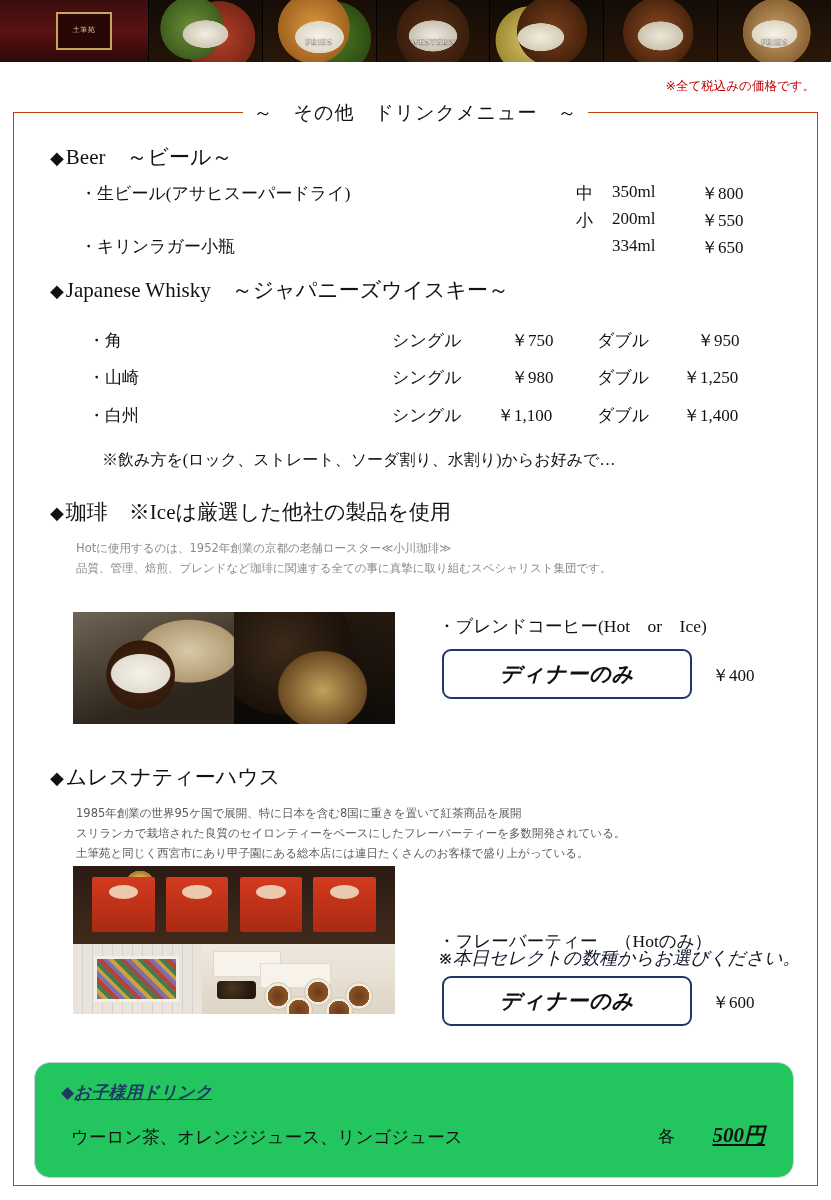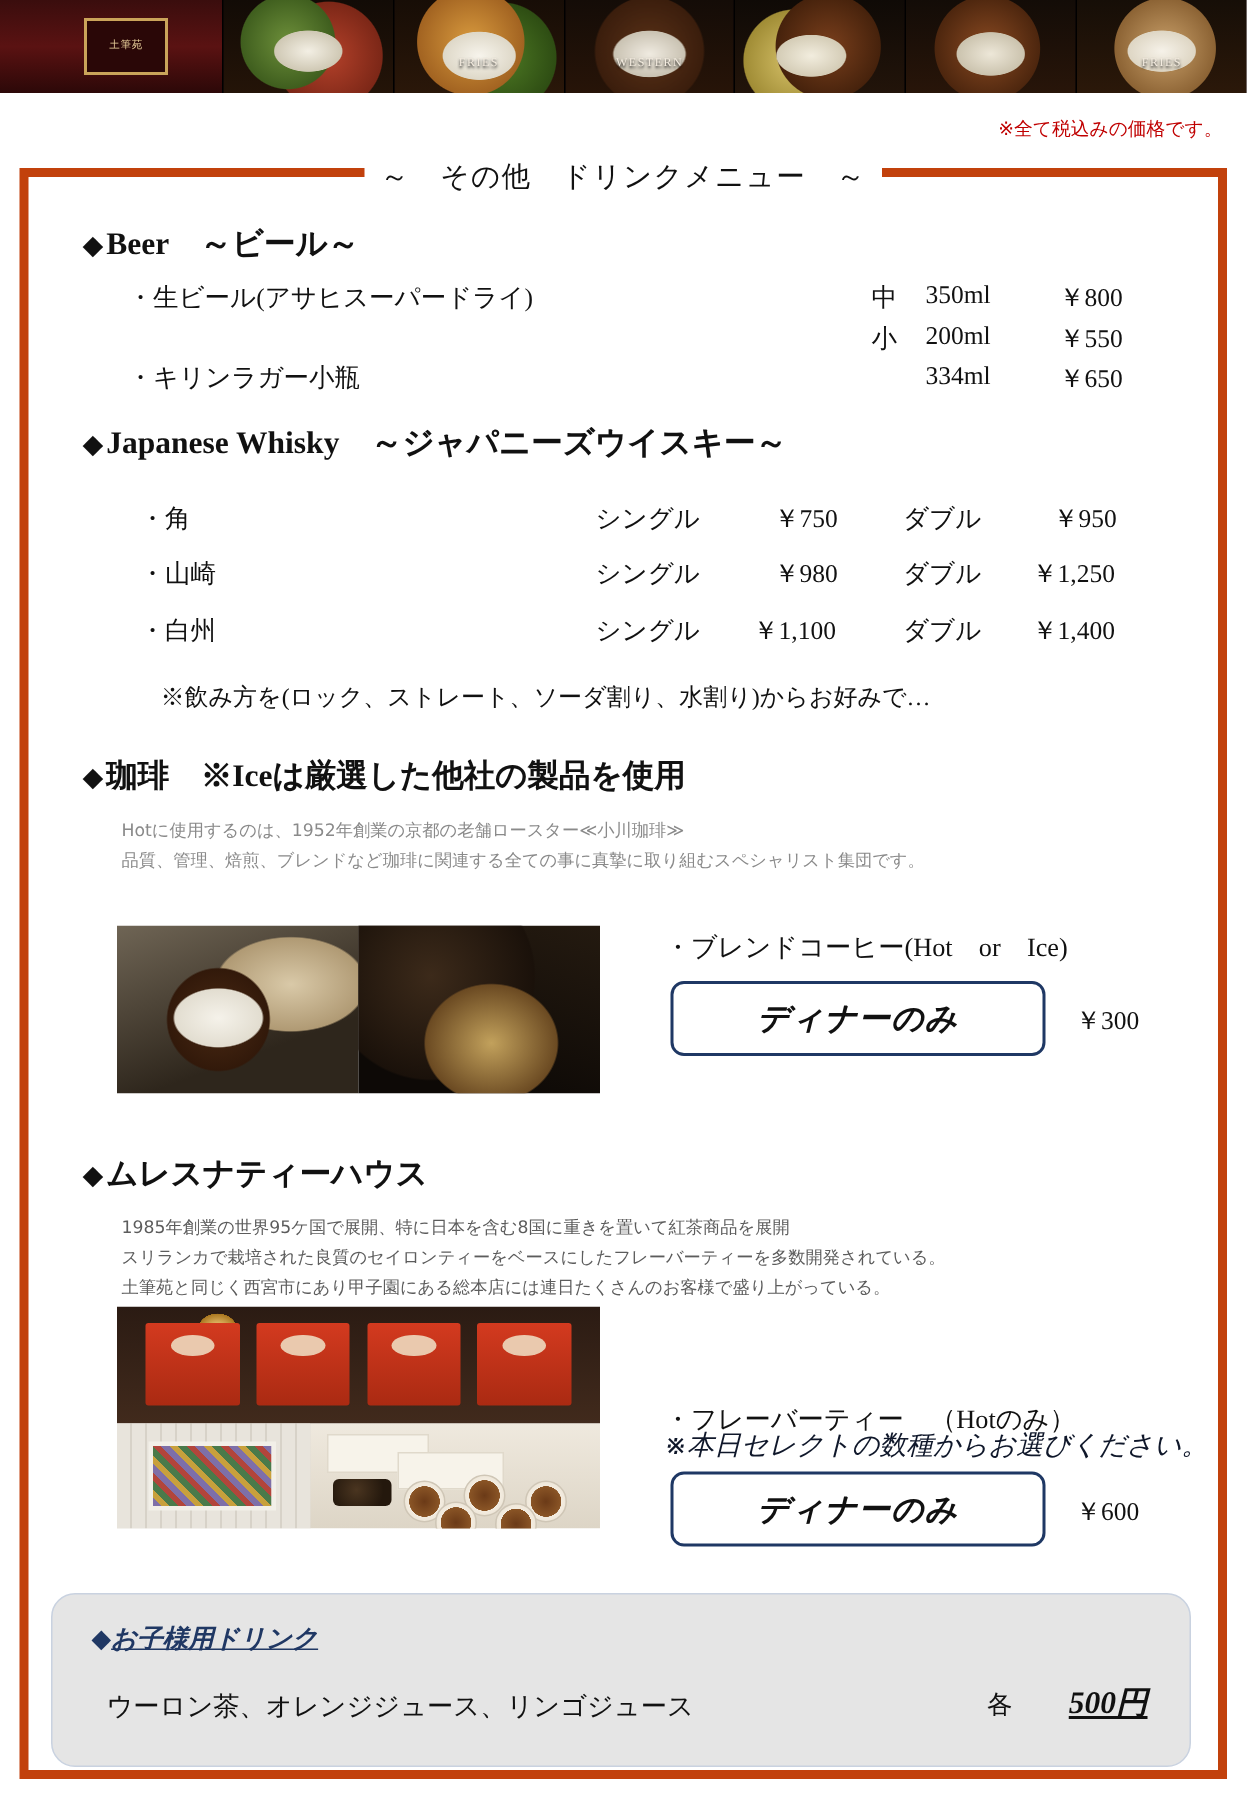--- a/index.html
+++ b/index.html
@@ -106,21 +106,21 @@
     font-family: "DejaVu Sans", "Liberation Sans", sans-serif;
   }
 
   
   .menu-box {
     position: absolute;
     left: 13px;
     top: 112px;
     width: 805px;
     height: 1074px;
-    border: 6px solid #c2410c;
+    border: 1px solid #c2410c;
     box-sizing: border-box;
   }
   .box-title {
     position: absolute;
     left: 0; right: 0;
     top: -13px;
     text-align: center;
     font-size: 19px;
     letter-spacing: 1px;
   }
@@ -132,21 +132,21 @@
   .content {
     position: absolute;
     left: 0; top: 0;
     width: 805px;
   }
 
   
   .sec-head {
     position: absolute;
     font-size: 21px;
-    font-weight: bold;
+    font-weight: normal;
     white-space: nowrap;
   }
   .sec-head .dia { font-size: 18px; margin-right: 2px; }
 
   .item {
     position: absolute;
     font-size: 17px;
     white-space: nowrap;
   }
   .price {
@@ -281,21 +281,21 @@
     border: 1px solid #e0d9cb;
   }
 
   
   .kids-panel {
     position: absolute;
     left: 34px;
     top: 1062px;
     width: 760px;
     height: 116px;
-    background: #e5e5e5;
+    background: #22c55e;
     border: 1px solid #c9d2e0;
     border-radius: 16px;
     box-sizing: border-box;
   }
   .kids-head {
     position: absolute;
     left: 26px;
     top: 18px;
     font-size: 17px;
     font-style: italic;
@@ -406,21 +406,21 @@
     <div class="tiny" style="left:62px; top:428px;">Hotに使用するのは、1952年創業の京都の老舗ロースター≪小川珈琲≫</div>
     <div class="tiny" style="left:62px; top:448px;">品質、管理、焙煎、ブレンドなど珈琲に関連する全ての事に真摯に取り組むスペシャリスト集団です。</div>
 
     <div class="photo" style="left:59px; top:499px; width:322px; height:112px;">
       <div class="photo-half coffee-l"></div>
       <div class="photo-half coffee-r"></div>
     </div>
 
     <div class="item" style="left:424px; top:501px; font-size:17.5px;">・ブレンドコーヒー(Hot　or　Ice)</div>
     <div class="dinner-box" style="left:428px; top:536px; width:250px; height:50px;">ディナーのみ</div>
-    <div class="price" style="left:698px; top:551px;">￥300</div>
+    <div class="price" style="left:698px; top:551px;">￥400</div>
 
     <div class="sec-head" style="left:36px; top:650px;">
       <span class="dia">◆</span><span>ムレスナティーハウス</span>
     </div>
     <div class="tiny-dark" style="left:62px; top:693px;">1985年創業の世界95ケ国で展開、特に日本を含む8国に重きを置いて紅茶商品を展開</div>
     <div class="tiny-dark" style="left:62px; top:713px;">スリランカで栽培された良質のセイロンティーをベースにしたフレーバーティーを多数開発されている。</div>
     <div class="tiny-dark" style="left:62px; top:733px;">土筆苑と同じく西宮市にあり甲子園にある総本店には連日たくさんのお客様で盛り上がっている。</div>
 
     <div class="photo" style="left:59px; top:753px; width:322px; height:148px; display:block;">
       <div class="tea-top">

